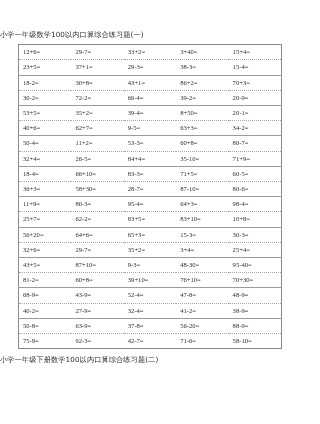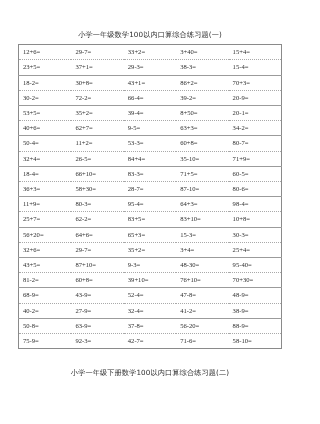--- a/index.html
+++ b/index.html
@@ -17,37 +17,37 @@
 
   .page {
     width: 300px;
     height: 424px;
     box-sizing: border-box;
     padding: 0;
     position: relative;
   }
 
   .title {
-    text-align: center;
+    text-align: left;
     font-size: 7.2px;
     line-height: 1;
     letter-spacing: 0.1px;
     color: #2e2e2e;
     font-family: "DejaVu Sans", "Liberation Sans", sans-serif;
     font-weight: normal;
     white-space: nowrap;
   }
 
   .title-top {
     margin-top: 31px;
     margin-bottom: 6px;
   }
 
   .title-bottom {
-    margin-top: 20px;
+    margin-top: 7px;
   }
 
   .sheet {
     margin: 0 auto;
     width: 264px;
     box-sizing: border-box;
     border: 1px solid #8a8a8a;
     border-collapse: collapse;
     table-layout: fixed;
   }

